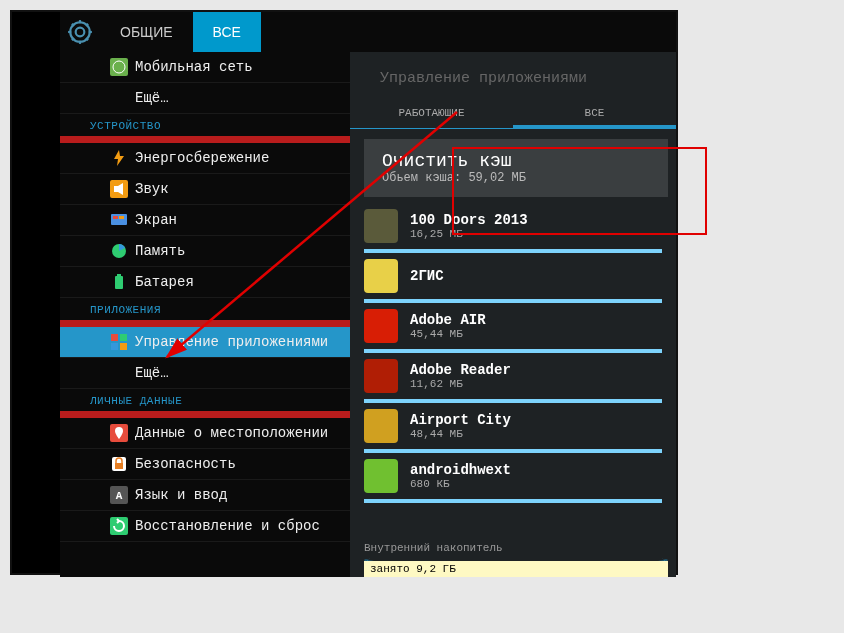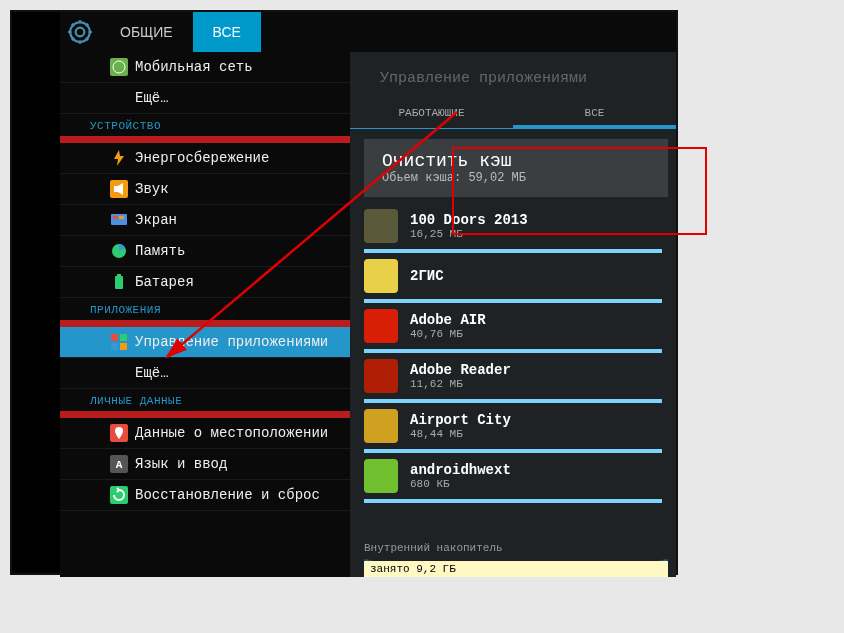--- a/index.html
+++ b/index.html
@@ -281,20 +281,28 @@
       <div class="section-header">ЛИЧНЫЕ ДАННЫЕ</div>
       <div class="sidebar-item indent">
         <span class="icn"><svg width="18" height="18">
               <rect width="18" height="18" fill="#e74c3c" rx="2"></rect>
               <path d="M9 3 A4 4 0 0 1 13 7 C13 10 9 15 9 15 C9 15 5 10 5 7 A4 4 0 0 1 9 3" fill="#fff"></path>
             </svg></span>
         <span>Данные о местоположении</span>
       </div>
       <div class="sidebar-item indent">
         <span class="icn"><svg width="18" height="18">
+              <rect x="2" y="2" width="14" height="14" fill="#fff" rx="2"></rect>
+              <rect x="5" y="8" width="8" height="6" fill="#e67e22"></rect>
+              <path d="M6 8 L6 6 A3 3 0 0 1 12 6 L12 8" fill="none" stroke="#e67e22" stroke-width="1.5"></path>
+            </svg></span>
+        <span>Безопасность</span>
+      </div>
+      <div class="sidebar-item indent">
+        <span class="icn"><svg width="18" height="18">
               <rect width="18" height="18" fill="#555" rx="2"></rect>
               <text x="9" y="13" fill="#fff" font-size="11" text-anchor="middle" font-weight="bold">A</text>
             </svg></span>
         <span>Язык и ввод</span>
       </div>
       <div class="sidebar-item indent">
         <span class="icn"><svg width="18" height="18">
               <rect width="18" height="18" fill="#2ecc71" rx="2"></rect>
               <path d="M9 4 A5 5 0 1 1 4 9" fill="none" stroke="#fff" stroke-width="2"></path>
               <path d="M7 2 L9 4 L7 6" fill="none" stroke="#fff" stroke-width="2"></path>
@@ -325,21 +333,21 @@
             <div class="app-icon" style="background:#e8d048"></div>
     <div class="app-text">
       <div class="name">2ГИС</div>
       <div class="size"></div>
     </div>
           </div>
           <div class="app-row">
             <div class="app-icon" style="background:#d81e05"></div>
     <div class="app-text">
       <div class="name">Adobe AIR</div>
-      <div class="size">40,76 МБ</div>
+      <div class="size">45,44 МБ</div>
     </div>
           </div>
           <div class="app-row">
             <div class="app-icon" style="background:#b01e05"></div>
     <div class="app-text">
       <div class="name">Adobe Reader</div>
       <div class="size">11,62 МБ</div>
     </div>
           </div>
           <div class="app-row">

